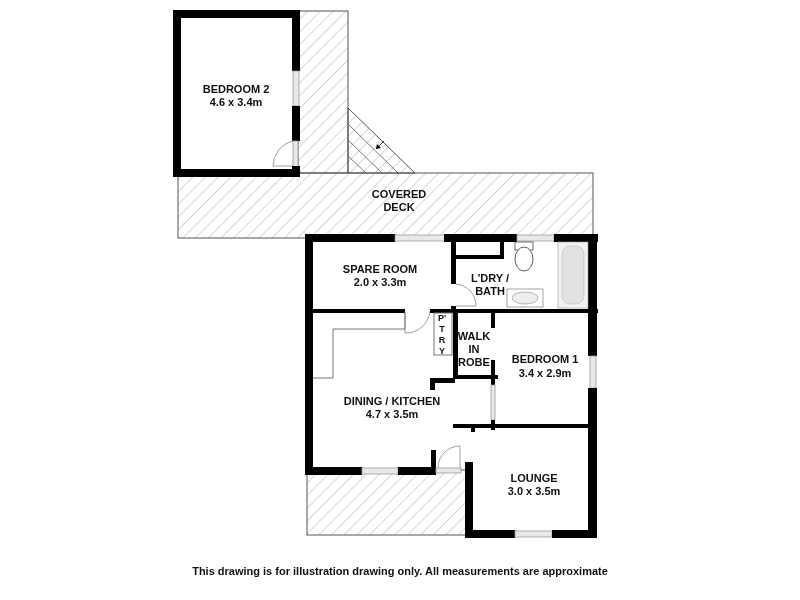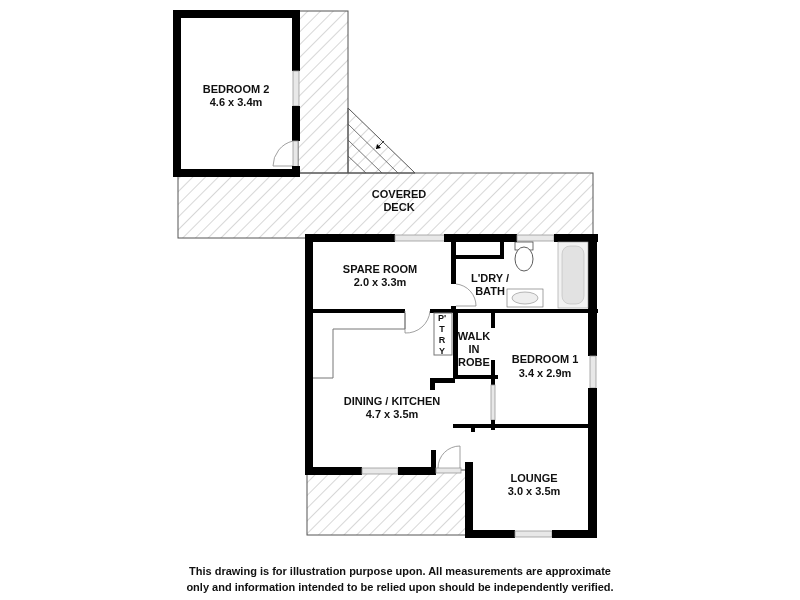--- a/index.html
+++ b/index.html
@@ -140,15 +140,14 @@
   <text class="room-label" x="545" y="377">3.4 x 2.9m</text>
 
   <text class="room-label" x="392" y="405">DINING / KITCHEN</text>
   <text class="room-label" x="392" y="418">4.7 x 3.5m</text>
 
   <text class="room-label" x="534" y="482">LOUNGE</text>
   <text class="room-label" x="534" y="495">3.0 x 3.5m</text>
 </svg>
 
 <div class="disclaimer">
-  <div>This drawing is for illustration purpose upon. All measurements are approximate</div>
-  <div>only and information intended to be relied upon should be independently verified.</div>
+  <div>This drawing is for illustration drawing only. All measurements are approximate</div>
 </div>
 
 </body></html>

